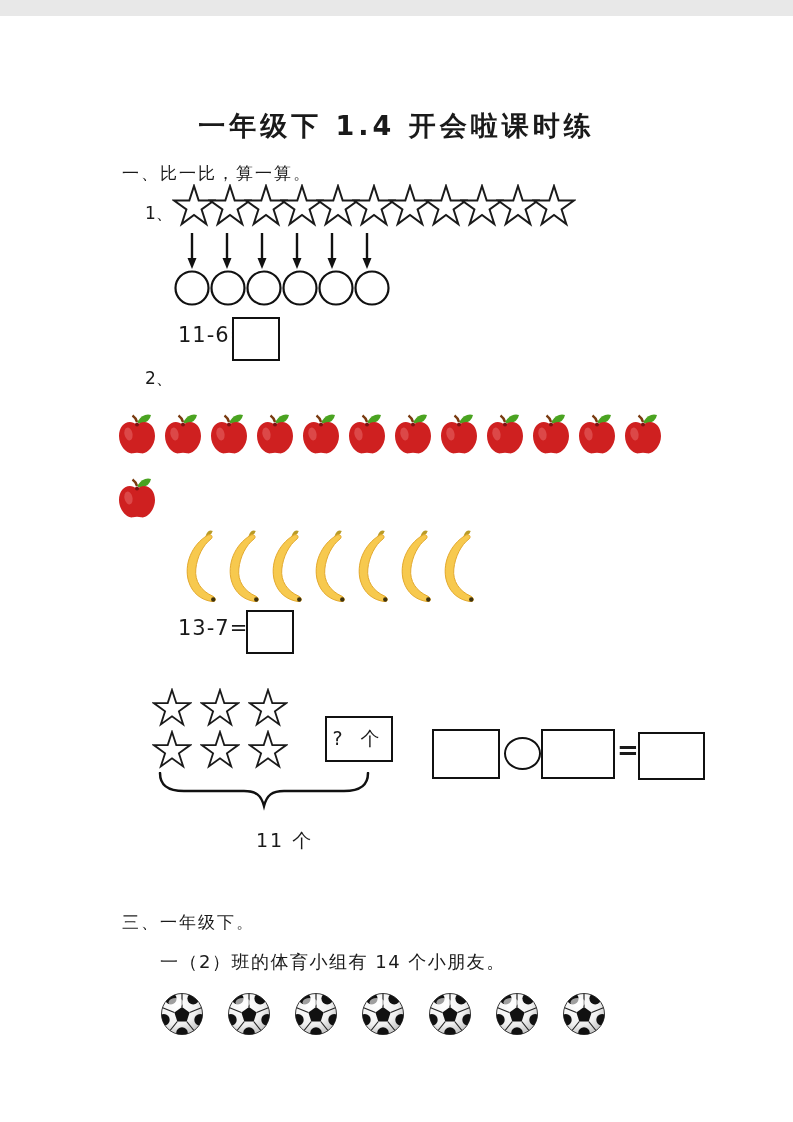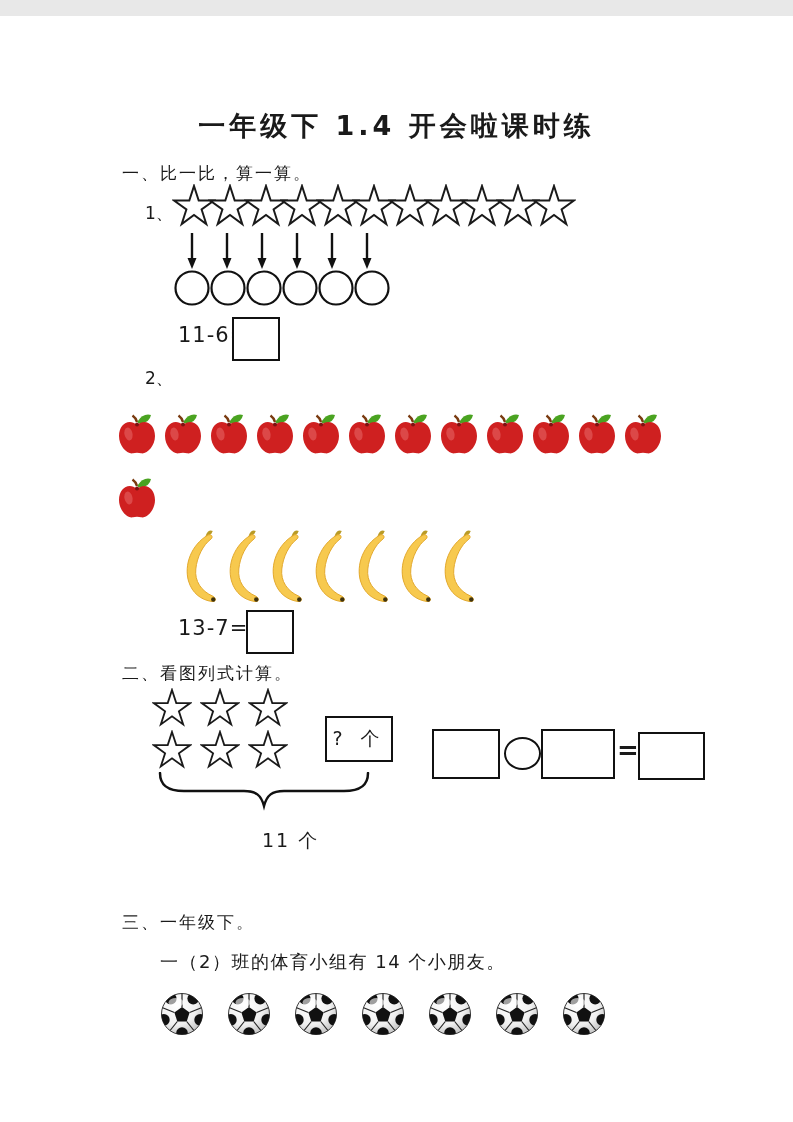--- a/index.html
+++ b/index.html
@@ -252,21 +252,20 @@
         <use href="#tpl-banana"></use>
       </svg>
       <svg width="40" height="78" viewBox="0 0 40 78">
         <use href="#tpl-banana"></use>
       </svg>
     </div>
 
   <div class="abs equation-text" style="left:178px;top:600px;text-align:right;">13-7=</div>
   <div class="abs answer-box" style="left:246px;top:594px;width:44px;height:40px;"></div>
 
-  <div class="abs sec-heading" style="left:122px;top:646px;">二、看图列式计算。</div>
 
   <div class="abs star2-wrap" style="left:152px;top:672px;">
     <svg width="40" height="42" viewBox="0 0 44 46">
         <use href="#tpl-star"></use>
       </svg>
   <svg width="40" height="42" viewBox="0 0 44 46">
         <use href="#tpl-star"></use>
       </svg>
       <svg width="40" height="42" viewBox="0 0 44 46">
         <use href="#tpl-star"></use>
@@ -281,21 +280,21 @@
         <use href="#tpl-star"></use>
       </svg>
     </div>
 
   <div class="abs unknown-box" style="left:325px;top:700px;width:64px;height:42px;">? 个</div>
 
   <svg class="abs" style="left:158px;top:756px;" width="212" height="40" viewBox="0 0 212 40">
     <path d="M2,1 C2,13 9,19 26,19 L86,19 C98,19 103,23 106,34 C109,23 114,19 126,19 L186,19 C203,19 210,13 210,1" fill="none" stroke="#111" stroke-width="2.5" stroke-linecap="round"></path>
   </svg>
 
-  <div class="abs total-label" style="left:262px;top:812px;">11 个</div>
+  <div class="abs total-label" style="left:256px;top:812px;">11 个</div>
 
   <div class="abs answer-box" style="left:432px;top:713px;width:64px;height:46px;"></div>
   <div class="abs op-circle" style="left:504px;top:721px;width:33px;height:29px;"></div>
   <div class="abs answer-box" style="left:541px;top:713px;width:70px;height:46px;"></div>
   <div class="abs equals" style="left:617px;top:719px;">=</div>
   <div class="abs answer-box" style="left:638px;top:716px;width:63px;height:44px;"></div>
 
   <div class="abs sec-heading" style="left:122px;top:895px;">三、一年级下。</div>
 
   <div class="abs problem-text" style="left:160px;top:934px;">一（2）班的体育小组有 14 个小朋友。</div>

